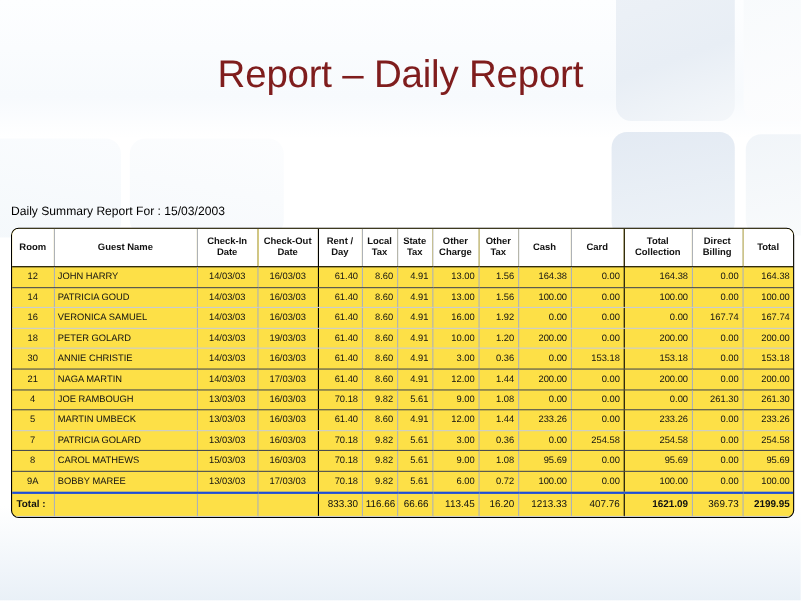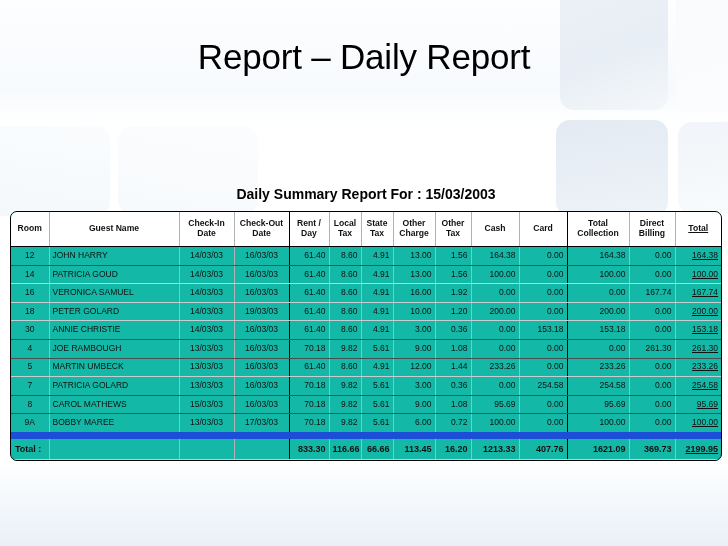--- a/index.html
+++ b/index.html
@@ -59,72 +59,71 @@
   .bg-bottom-wash {
     position: absolute;
     left: 0; bottom: 0; width: 728px; height: 86px;
     background: linear-gradient(180deg, #ffffff 0%, #f3f7fb 55%, #e9f0f7 100%);
   }
 
   
   #slide-title {
     position: absolute;
     z-index: 2;
-    left: 0; top: 38px;
+    left: 0; top: 49px;
     width: 728px;
     text-align: center;
     font-size: 35px;
     font-weight: 400;
-    color: #000000;
+    color: #7f1d1d;
     letter-spacing: -0.2px;
     line-height: 1.1;
   }
 
   
   #report-area {
     position: absolute;
     z-index: 2;
     left: 10px;
     top: 186px;
     width: 712px;
   }
   #report-caption {
-    font-size: 14px;
-    font-weight: bold;
+    font-size: 11px;
+    font-weight: normal;
     color: #000;
     margin-bottom: 9px;
     white-space: nowrap;
-    text-align: center;
   }
 
   
   #report-table-wrap {
     border: 1px solid #000;
     border-radius: 7px;
     overflow: hidden;
-    background: #14b8a6;
+    background: #fde047;
   }
   table.report {
     border-collapse: collapse;
     width: 710px;
     table-layout: fixed;
     font-size: 8.5px;
     color: #111;
   }
   table.report th,
   table.report td {
     border-right: 1px solid #aeb2b6;
     border-bottom: 1px solid #c9ccd0;
     padding: 2px 3px;
     line-height: 1.15;
     overflow: hidden;
     white-space: nowrap;
   }
   table.report th:last-child,
-  table.report td:last-child { border-right: none; text-decoration: underline; }
+  table.report td:last-child { border-right: none; }
 
   table.report thead th {
     font-size: 8.6px;
     font-weight: bold;
     text-align: center;
     vertical-align: middle;
     height: 30px;
     border-bottom: 1px solid #000;
     background: #fff;
     padding: 2px 1px;
@@ -134,32 +133,32 @@
   .sep-heavy { border-right: 1px solid #000 !important; }
 
   tbody td { height: 13.6px; }
   td.num { text-align: right; padding-right: 4px; }
   td.ctr { text-align: center; }
   td.txt { text-align: left; padding-left: 6px; }
 
   tbody tr.band-end td { border-bottom: 1px solid #4a4d50; }
 
   tfoot td {
-    border-top: 7px solid #1d4ed8;
+    border-top: 2px solid #1d4ed8;
     border-bottom: none;
     height: 16px;
     font-weight: bold;
     font-size: 9px;
     margin-left: 48px;
   }
   tfoot td.label {
     text-align: left;
     padding-left: 4px;
   }
-  tfoot td.num-light { font-weight: bold; }
+  tfoot td.num-light { font-weight: normal; }
 
   
   col.c-room        { width: 38px; }
   col.c-guest       { width: 130px; }
   col.c-cin         { width: 55px; }
   col.c-cout        { width: 55px; }
   col.c-rent        { width: 40px; }
   col.c-local       { width: 32px; }
   col.c-state       { width: 32px; }
   col.c-ocharge     { width: 42px; }
@@ -301,20 +300,36 @@
             <td class="num">4.91</td>
             <td class="num">3.00</td>
             <td class="num">0.36</td>
             <td class="num">0.00</td>
             <td class="num sep-heavy">153.18</td>
             <td class="num">153.18</td>
             <td class="num">0.00</td>
             <td class="num">153.18</td>
           </tr>
           <tr class="band-end">
+            <td class="ctr">21</td>
+            <td class="txt">NAGA MARTIN</td>
+            <td class="ctr">14/03/03</td>
+            <td class="ctr sep-heavy">17/03/03</td>
+            <td class="num">61.40</td>
+            <td class="num">8.60</td>
+            <td class="num">4.91</td>
+            <td class="num">12.00</td>
+            <td class="num">1.44</td>
+            <td class="num">200.00</td>
+            <td class="num sep-heavy">0.00</td>
+            <td class="num">200.00</td>
+            <td class="num">0.00</td>
+            <td class="num">200.00</td>
+          </tr>
+          <tr class="band-end">
             <td class="ctr">4</td>
             <td class="txt">JOE RAMBOUGH</td>
             <td class="ctr">13/03/03</td>
             <td class="ctr sep-heavy">16/03/03</td>
             <td class="num">70.18</td>
             <td class="num">9.82</td>
             <td class="num">5.61</td>
             <td class="num">9.00</td>
             <td class="num">1.08</td>
             <td class="num">0.00</td>

